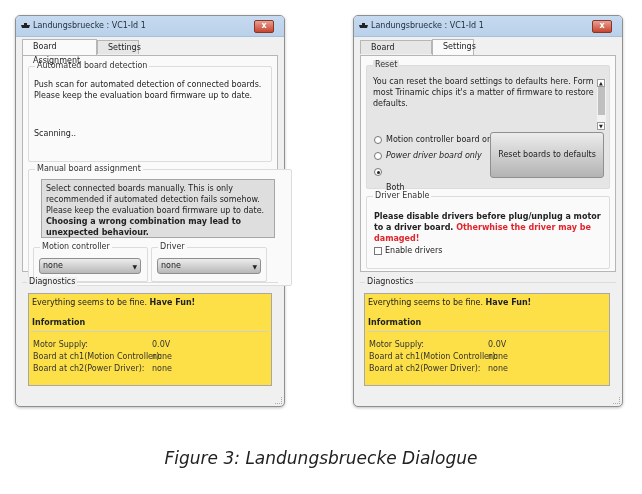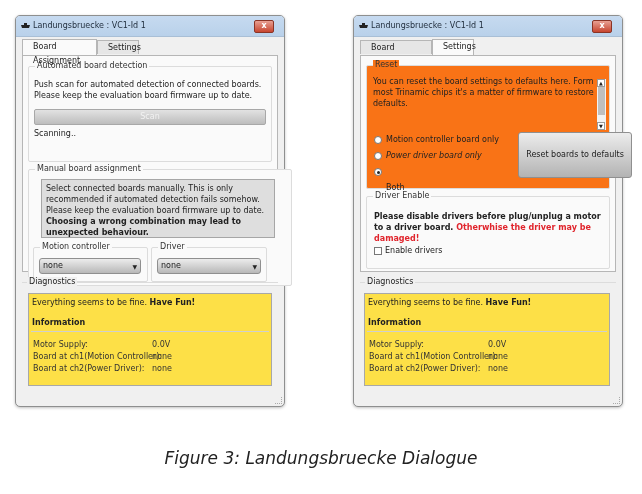--- a/index.html
+++ b/index.html
@@ -37,21 +37,21 @@
   .diag { position:absolute; left:6px; top:262px; width:256px; height:122px; }
   .diag .gtitle { position:absolute; left:5px; top:-1px; font-size:8px; background:#f0f0f0; padding:0 2px; }
   .diag .gline { position:absolute; left:0; right:0; top:4px; border-top:1px solid #dcdcdc; }
   .diagbox { position:absolute; left:6px; top:15px; width:244px; height:93px; background:#fde047; border:1px solid #a8a8a8; box-sizing:border-box; }
   .hr { position:absolute; left:2px; right:2px; height:1px; background:#cfcfcf; }
   .kv { position:absolute; font-size:8px; line-height:11px; color:#333; }
   .radio { position:absolute; width:8px; height:8px; border:1px solid #777; border-radius:50%; background:#fff; box-sizing:border-box; }
   .radio.checked::after { content:""; position:absolute; left:1.5px; top:1.5px; width:3px; height:3px; background:#222; border-radius:50%; }
   .checkbox { position:absolute; width:8px; height:8px; border:1px solid #777; background:#fff; box-sizing:border-box; }
   .resetbtn { position:absolute; border:1px solid #8f8f8f; border-radius:3px;
-              background:linear-gradient(#ececec,#b3b3b3); text-align:center; font-size:8px; color:#222; box-sizing:border-box;margin-left:28px; }
+              background:linear-gradient(#ececec,#b3b3b3); text-align:center; font-size:8px; color:#222; box-sizing:border-box; }
   .scroll { position:absolute; width:9px; background:#f2f2f2; }
   .scroll .up, .scroll .down { position:absolute; left:0; width:8px; height:8px; border:1px solid #9a9a9a; background:#fff; font-size:5px; line-height:7px; text-align:center; box-sizing:border-box; }
   .scroll .thumb { position:absolute; left:1px; width:7px; background:#bfbfbf; }
   .caption { position:absolute; left:0; width:642px; top:448px; text-align:center;
              font-family:"DejaVu Sans", sans-serif; font-style:italic; font-size:17px; color:#222; }
   .red { color:#e0242c; }
   b { font-weight:bold; }
   .grip { position:absolute; right:2px; bottom:2px; width:6px; height:6px; border-right:1px dotted #aaa; border-bottom:1px dotted #aaa; }
 </style>
 </head>
@@ -66,21 +66,20 @@
     <div class="closebtn"><span>x</span></div>
   </div>
   <div class="tabs">
     <div class="tab active" style="left:0;width:75px;">Board Assignment</div>
     <div class="tab" style="left:75px;width:42px;">Settings</div>
   </div>
   <div class="tabpane">
     <div class="group" style="left:5px;top:10px;width:244px;height:96px;background:#fafafa;">
       <span class="gtitle">Automated board detection</span>
       <div class="txt" style="left:5px;top:12px;width:234px;">Push scan for automated detection of connected boards. Please keep the evaluation board firmware up to date.</div>
-      <div class="scanbtn" style="left:5px;top:42px;width:230px;">Scan</div>
       <div class="txt" style="left:5px;top:61px;">Scanning..</div>
     </div>
     <div class="group" style="left:5px;top:113px;width:264px;height:117px;background:#fafafa;">
       <span class="gtitle">Manual board assignment</span>
       <div class="grayinfo" style="left:4px;top:9px;width:234px;height:59px;margin-left:8px;">
         <span>Select connected boards manually. This is only recommended if automated detection fails somehow. Please keep the evaluation board firmware up to date. </span><b>Choosing a wrong combination may lead to unexpected behaviour.</b>
       </div>
       <div class="group" style="left:4px;top:77px;width:115px;height:35px;background:#fafafa;">
         <span class="gtitle">Motion controller</span>
         <div class="combo" style="left:5px;top:10px;width:102px;">
@@ -121,21 +120,21 @@
         <path d="M0 3 L9 3 L8 6 L1 6 Z M3 1 L6 1 L6 3 L3 3 Z" fill="#222"></path>
       </svg>
     <span class="title">Landungsbruecke : VC1-Id 1</span>
     <div class="closebtn"><span>x</span></div>
   </div>
   <div class="tabs">
     <div class="tab" style="left:0;width:72px;">Board Assignment</div>
     <div class="tab active" style="left:72px;width:42px;">Settings</div>
   </div>
   <div class="tabpane">
-    <div class="group" style="left:5px;top:9px;width:244px;height:124px;background:#f97316;">
+    <div class="group" style="left:5px;top:9px;width:244px;height:124px;background:#e5e5e5;">
       <span class="gtitle">Reset</span>
       <div style="position:absolute;left:4px;top:10px;width:224px;height:38px;overflow:hidden;">
         <div class="txt" style="left:2px;top:0;width:222px;">
           <span>You can reset the board settings to defaults here. Form most Trinamic chips it's a matter of firmware to restore defaults.</span><br><br>
           
         </div>
       </div>
       <div class="scroll" style="left:230px;top:13px;height:51px;">
         <div class="up" style="top:0;">▲</div>
         <div class="thumb" style="top:8px;height:28px;"></div>

